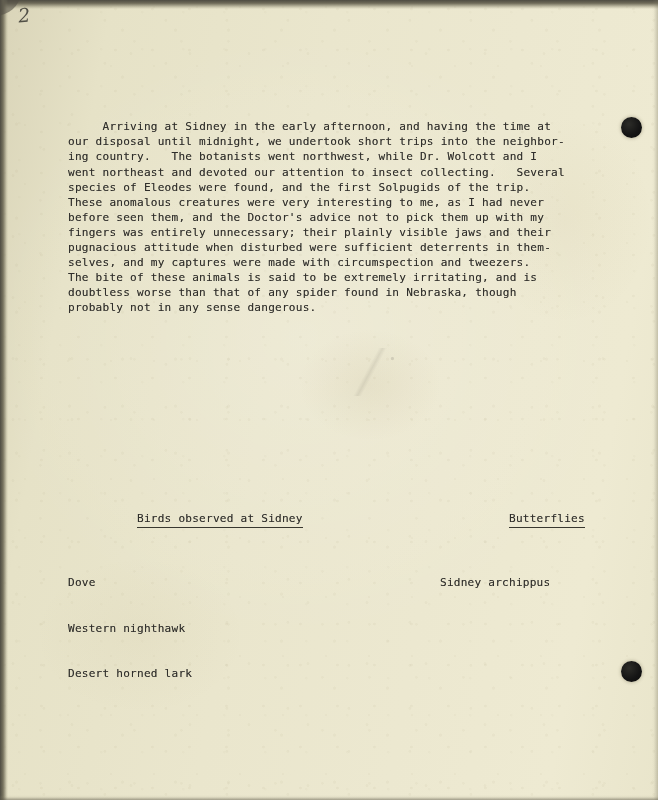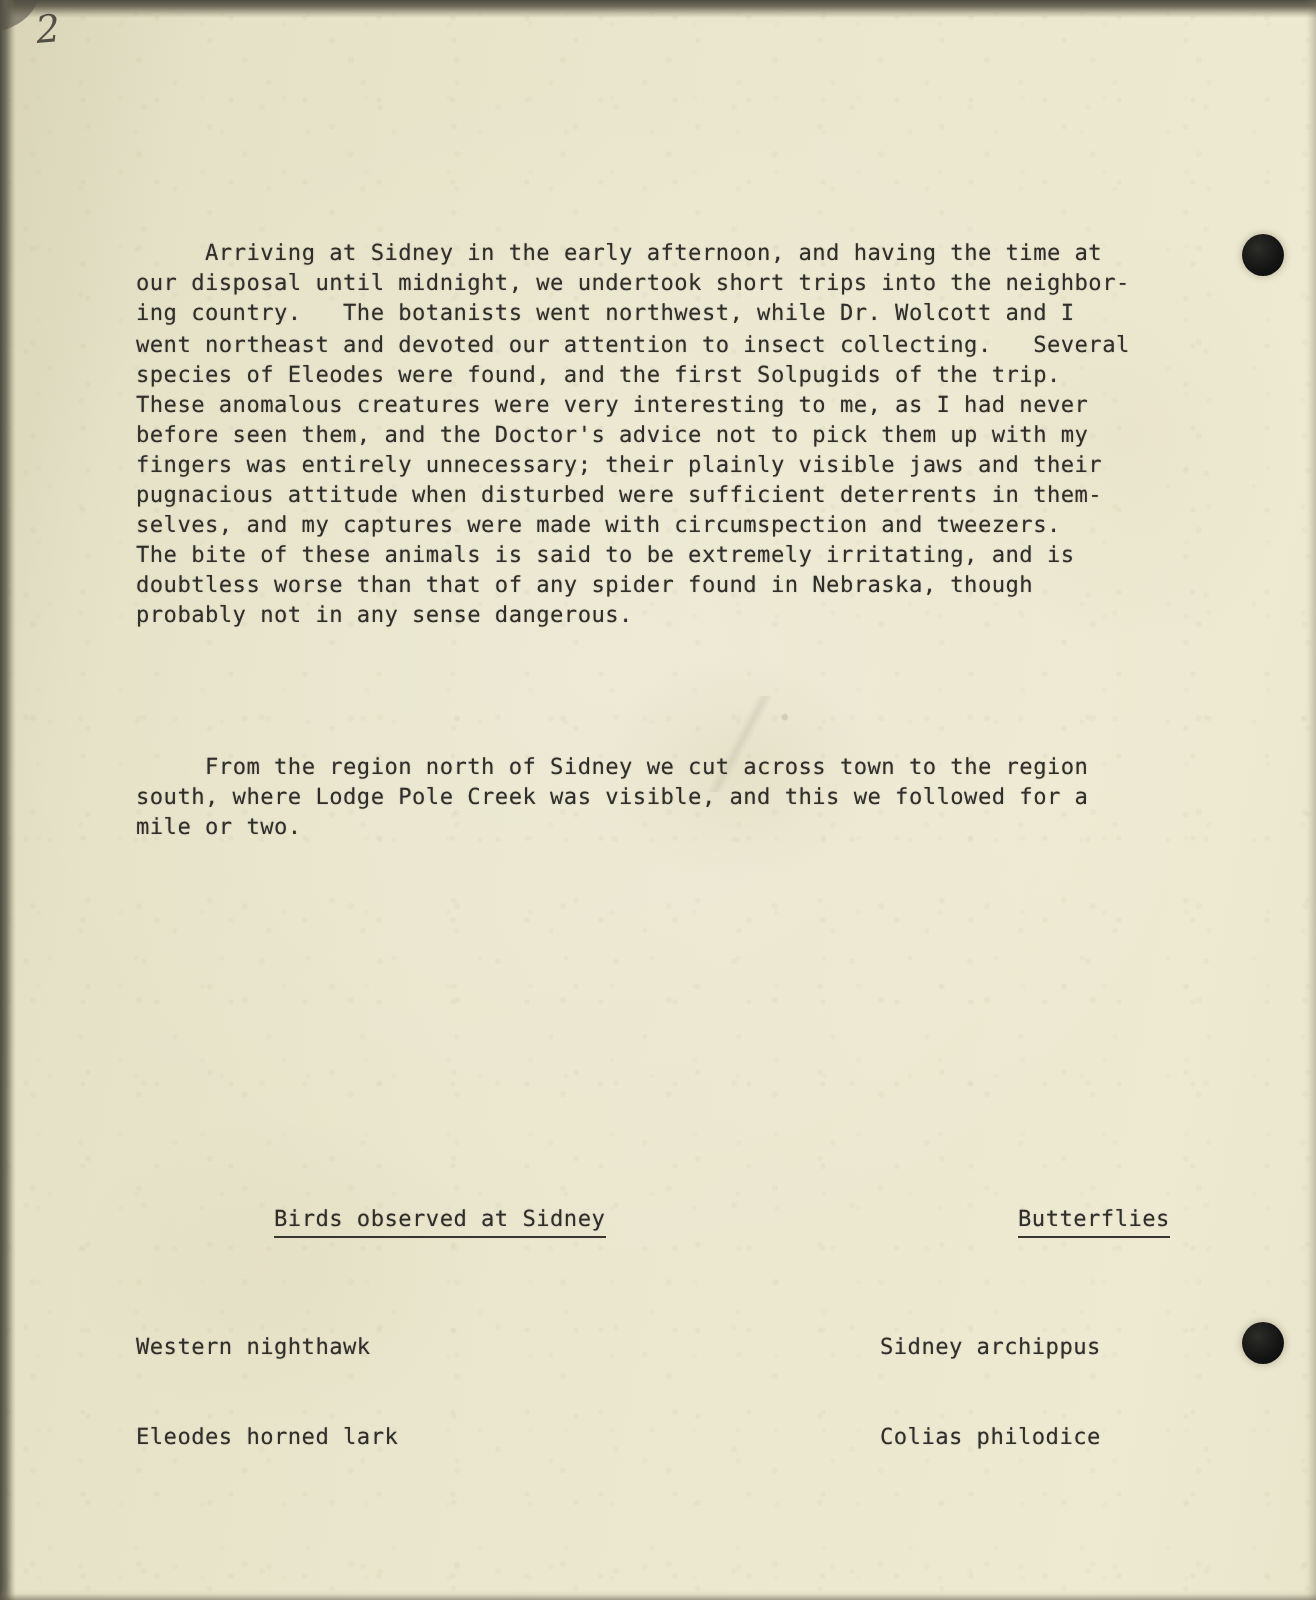--- a/index.html
+++ b/index.html
@@ -215,53 +215,50 @@
 species of Eleodes were found, and the first Solpugids of the trip.
 These anomalous creatures were very interesting to me, as I had never
 before seen them, and the Doctor's advice not to pick them up with my
 fingers was entirely unnecessary; their plainly visible jaws and their
 pugnacious attitude when disturbed were sufficient deterrents in them-
 selves, and my captures were made with circumspection and tweezers.
 The bite of these animals is said to be extremely irritating, and is
 doubtless worse than that of any spider found in Nebraska, though
 probably not in any sense dangerous.</div>
 
-    <div class="para">     From the region north of Sidney we cut across town to the region
-south, where Lodge Pole Creek was visible, and this we followed for a
-mile or two.</div>
 
     <div class="spacer-block"></div>
 
     <div class="columns-host">
       <div class="columns">
 
         <div class="col-birds">
           <div class="list-heading">Birds observed at Sidney</div>
           <div>
+            <span class="list-item">Dove</span>
             <span class="list-item">Western nighthawk</span>
-            <span class="list-item">Eleodes horned lark</span>
+            <span class="list-item">Desert horned lark</span>
             
             
             
             
             
             
             
             
             
             
             
           </div>
         </div>
 
         <div class="col-butterflies">
           <div class="list-heading">Butterflies</div>
           <div>
             <span class="list-item">Sidney archippus</span>
-            <span class="list-item">Colias philodice</span>
           </div>
         </div>
 
       </div>
     </div>
 
     
 
     
 

